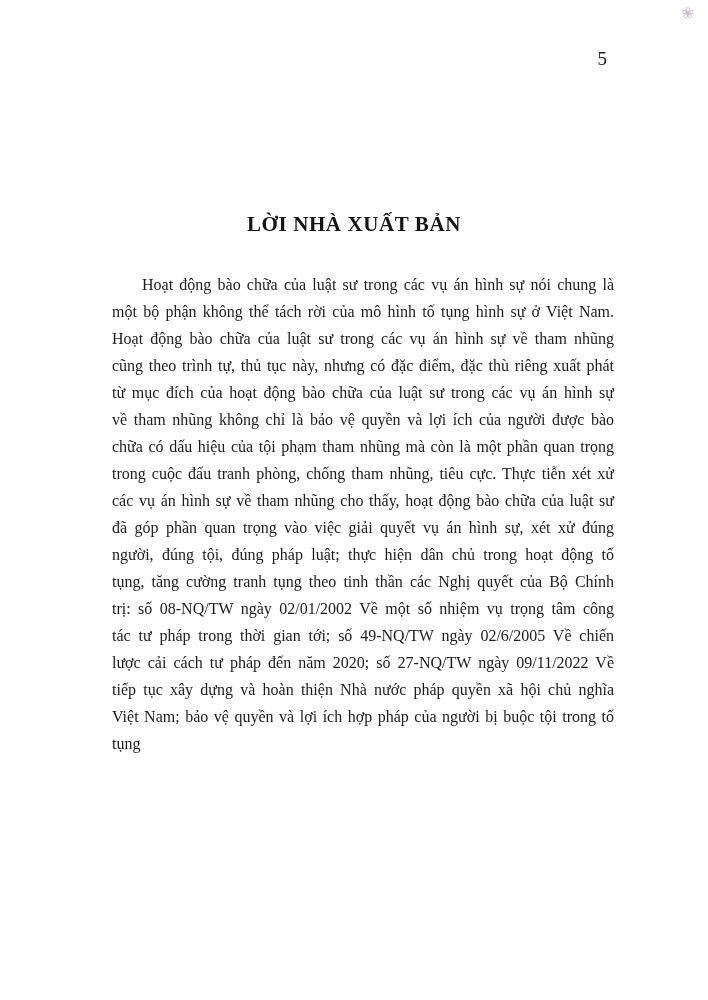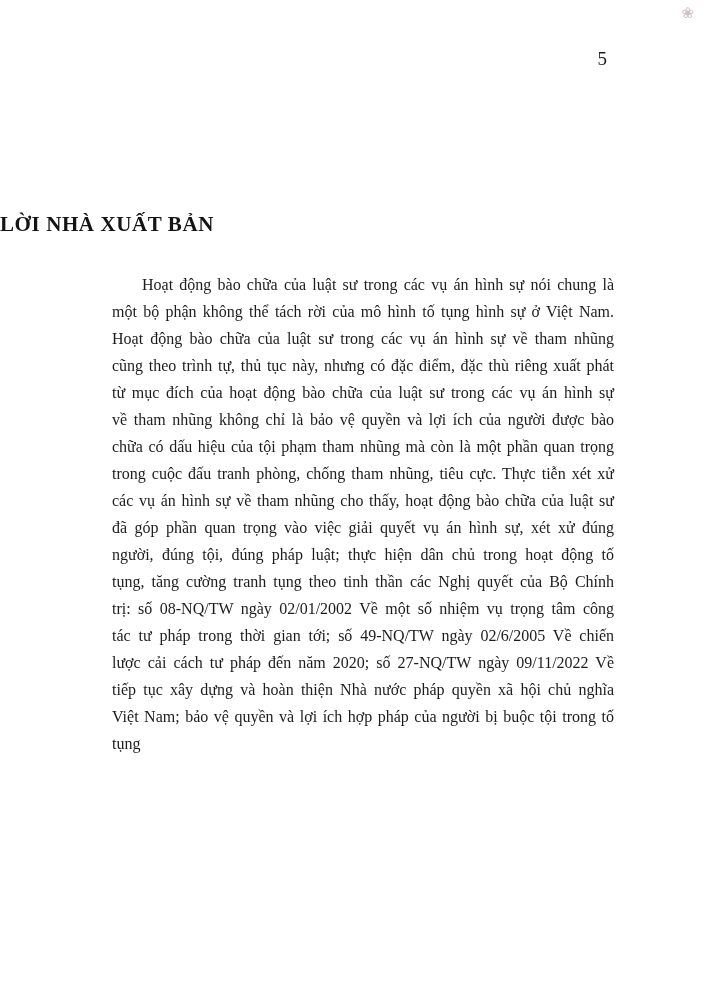--- a/index.html
+++ b/index.html
@@ -30,20 +30,21 @@
     top: 48px;
     right: 101px;
     font-size: 19px;
     color: #1c1c1c;
   }
   .chapter-title {
     position: absolute;
     top: 198px;
     left: 0;
     width: 100%;
+    text-align: center;
     font-size: 21px;
     font-weight: bold;
     letter-spacing: 0.6px;
     color: #141414;
   }
   .body-text {
     position: absolute;
     top: 271px;
     left: 104px;
     width: 502px;

